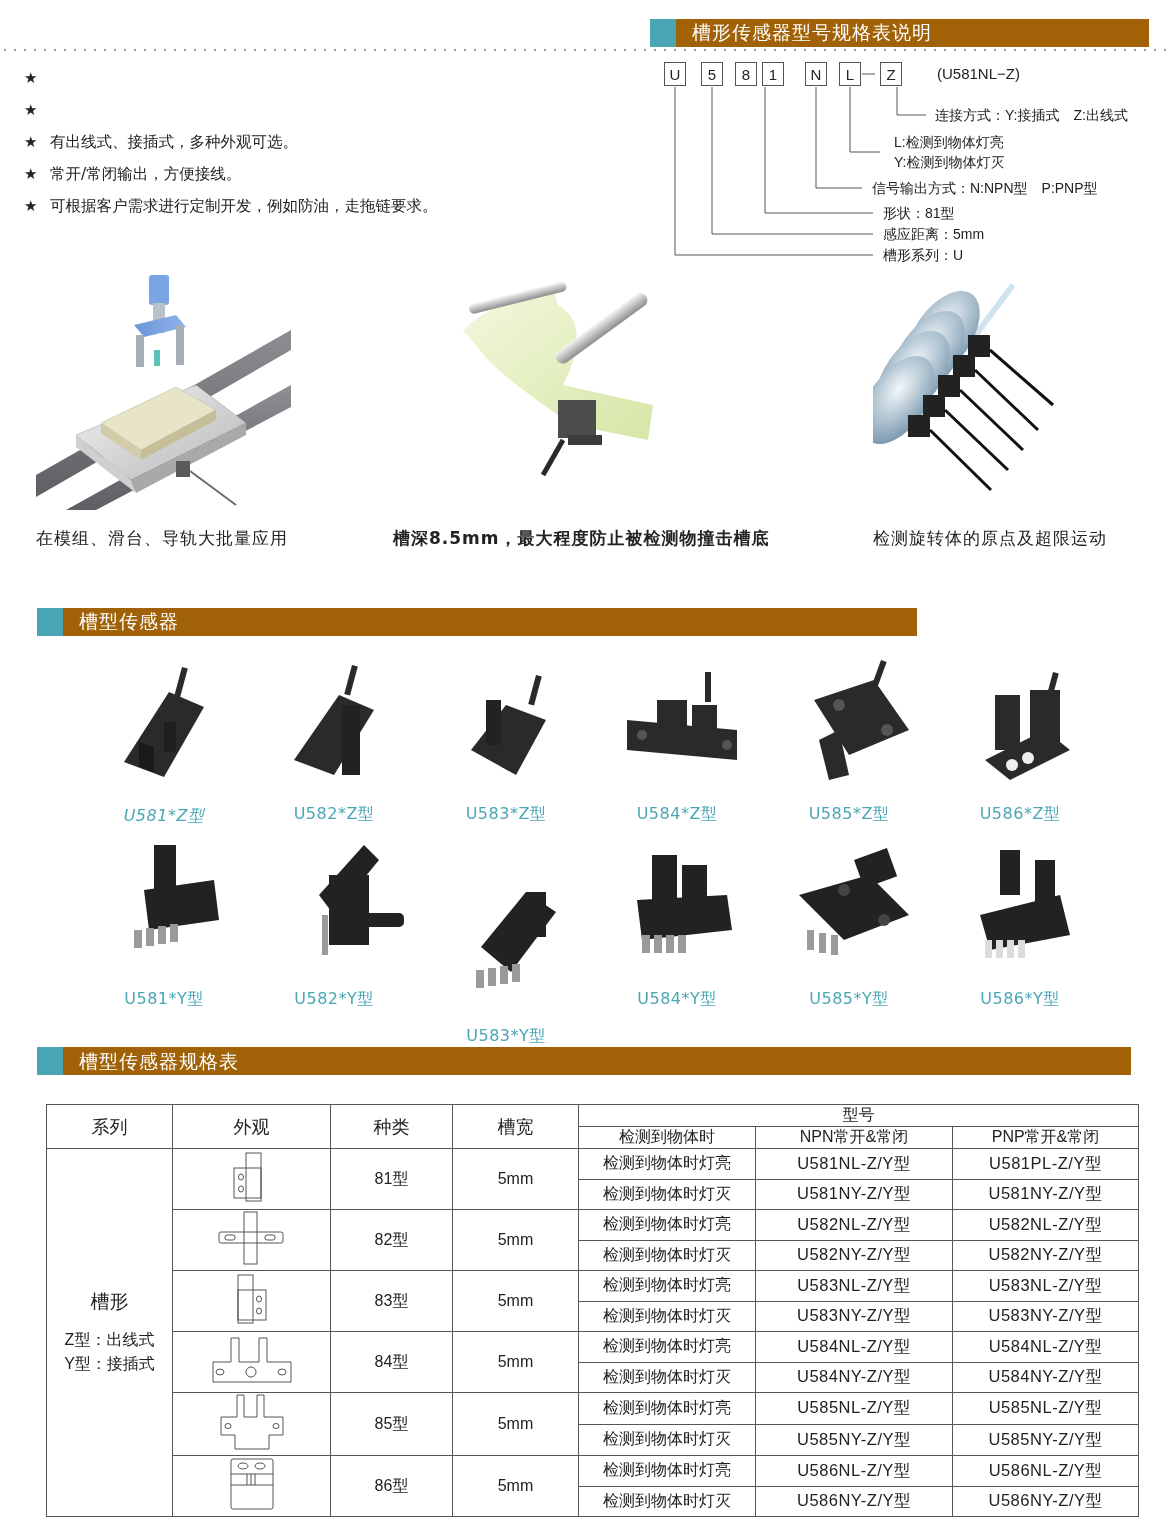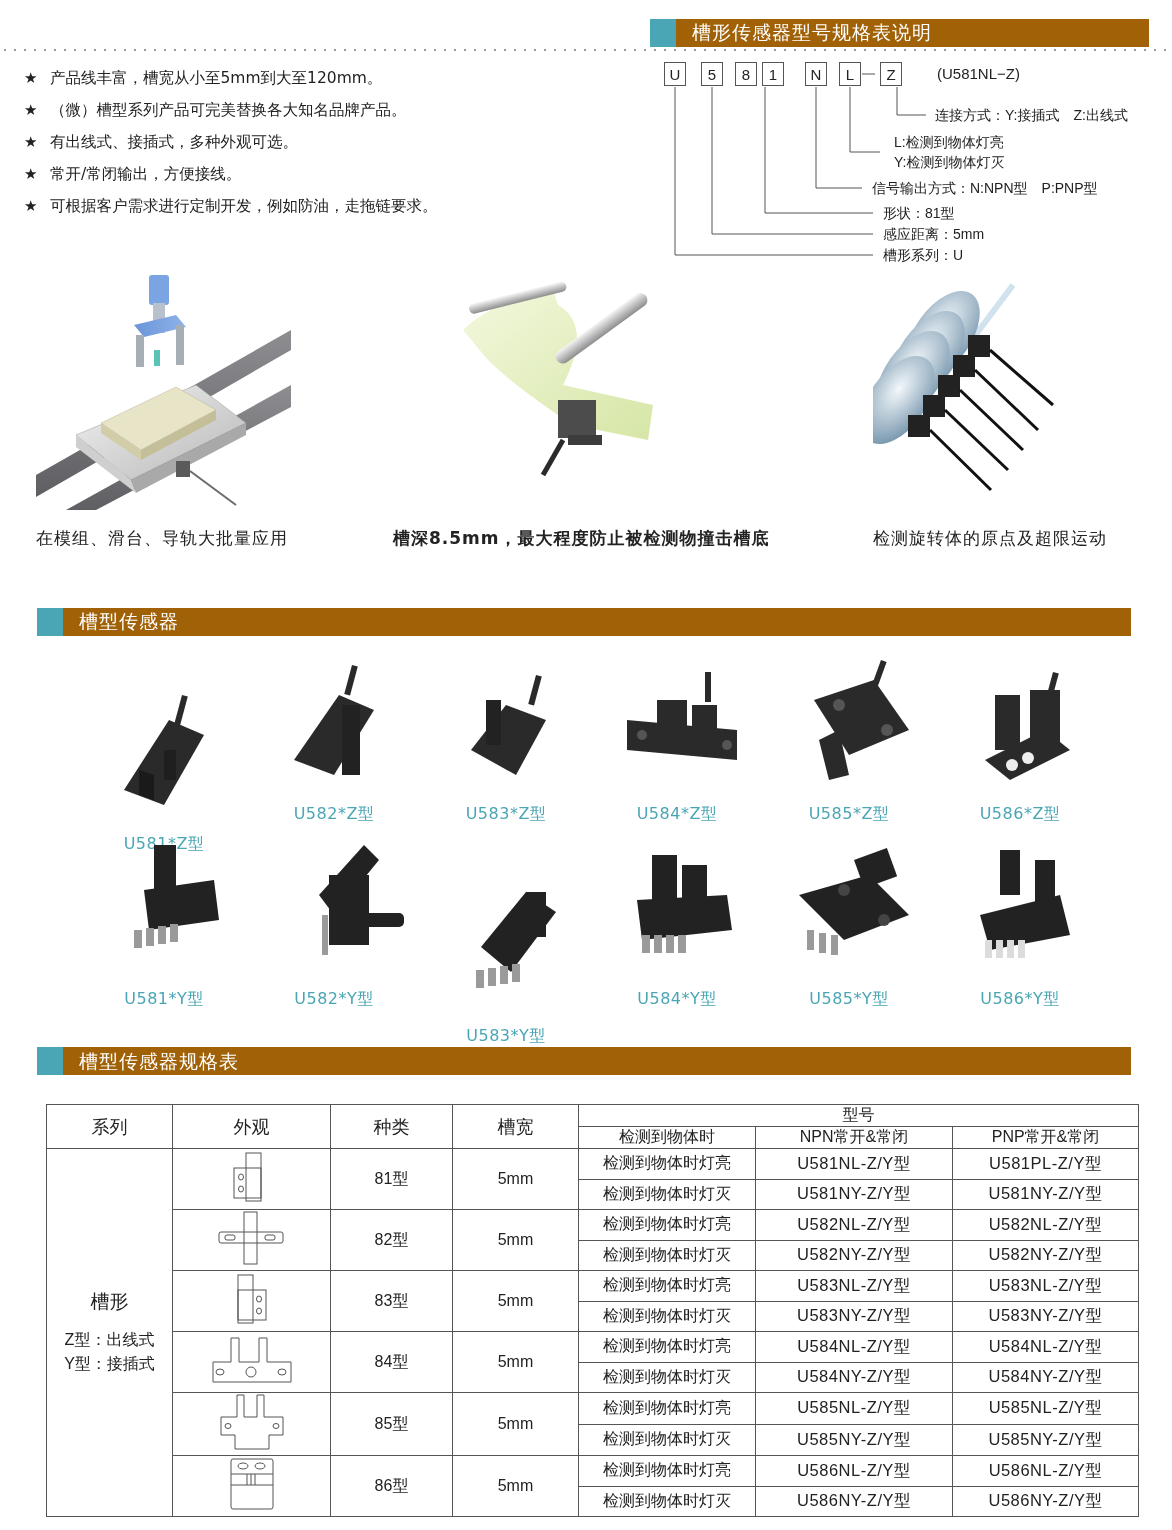--- a/index.html
+++ b/index.html
@@ -52,25 +52,23 @@
 <div class="section-bar" style="left:650px; top:19px; width:499px;">
   <div class="accent"></div>
   <div class="title">槽形传感器型号规格表说明</div>
 </div>
 
 <div class="dotline"></div>
 
 <div class="features">
   <div class="feature">
       <span class="star">★</span>
-      <span>产品线丰富，槽宽从小至5mm到大至120mm。</span>
     </div>
   <div class="feature">
       <span class="star">★</span>
-      <span>（微）槽型系列产品可完美替换各大知名品牌产品。</span>
     </div>
   <div class="feature">
       <span class="star">★</span>
       <span>有出线式、接插式，多种外观可选。</span>
     </div>
   <div class="feature">
       <span class="star">★</span>
       <span>常开/常闭输出，方便接线。</span>
     </div>
   <div class="feature">
@@ -198,26 +196,26 @@
       <line x1="117" y1="75" x2="180" y2="130"></line>
         <line x1="102" y1="95" x2="165" y2="155"></line>
       <line x1="87" y1="115" x2="150" y2="175"></line>
         <line x1="72" y1="135" x2="135" y2="195"></line>
       <line x1="57" y1="155" x2="118" y2="215"></line>
     </g>
   </svg>
   <div class="caption" style="left:0; top:252px;">检测旋转体的原点及超限运动</div>
 </div>
 
-<div class="section-bar" style="left:37px; top:608px; width:1094px;font-family:Liberation Serif, serif;">
+<div class="section-bar" style="left:37px; top:608px; width:880px;font-family:Liberation Serif, serif;">
   <div class="accent"></div>
   <div class="title">槽型传感器</div>
 </div>
 
-<div class="product" style="left:84px; top:680px;">
+<div class="product" style="left:84px; top:652px;font-style:italic;">
   <svg class="img" width="160" height="150">
       <g fill="#2a2a2a">
         <polygon points="40,110 85,40 120,55 80,125"></polygon>
         <polygon points="55,90 70,95 70,120 55,115" fill="#1a1a1a"></polygon>
         <rect x="98" y="15" width="6" height="30" transform="rotate(15 98 15)"></rect>
         <rect x="80" y="70" width="12" height="30" fill="#1f1f1f"></rect>
       </g>
     </svg>
   <div class="label">U581*Z型</div>
 </div>

